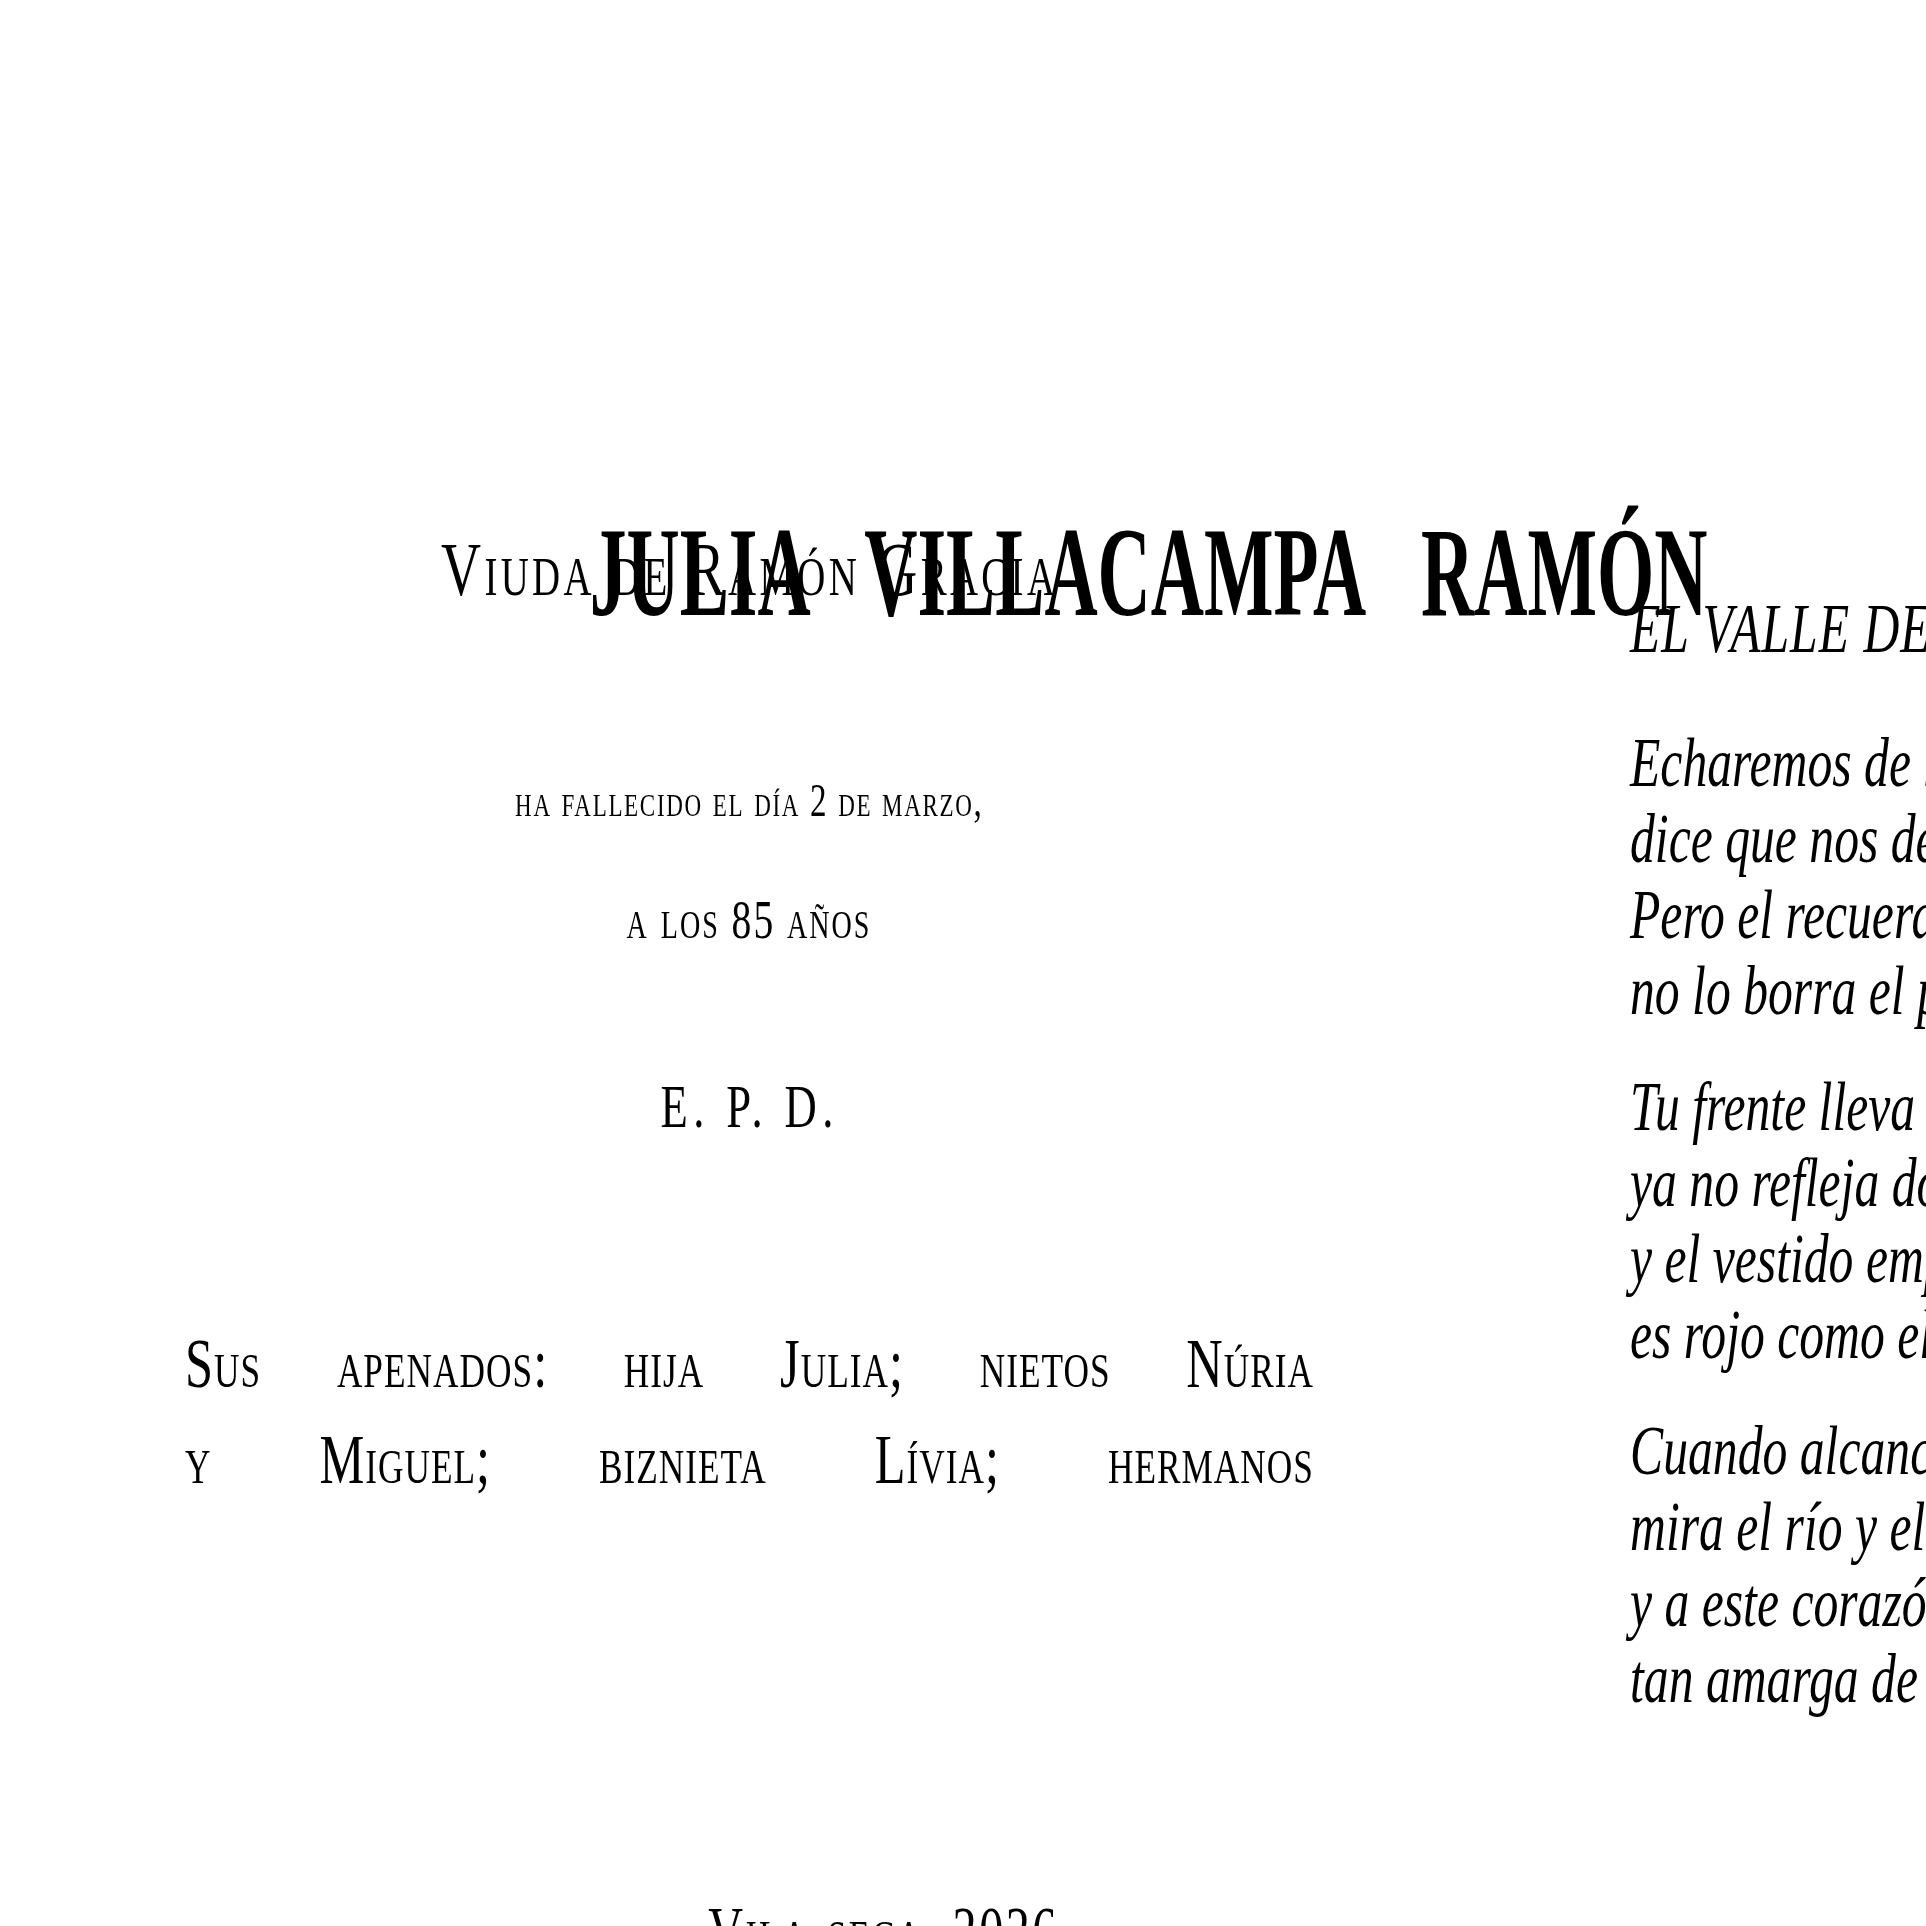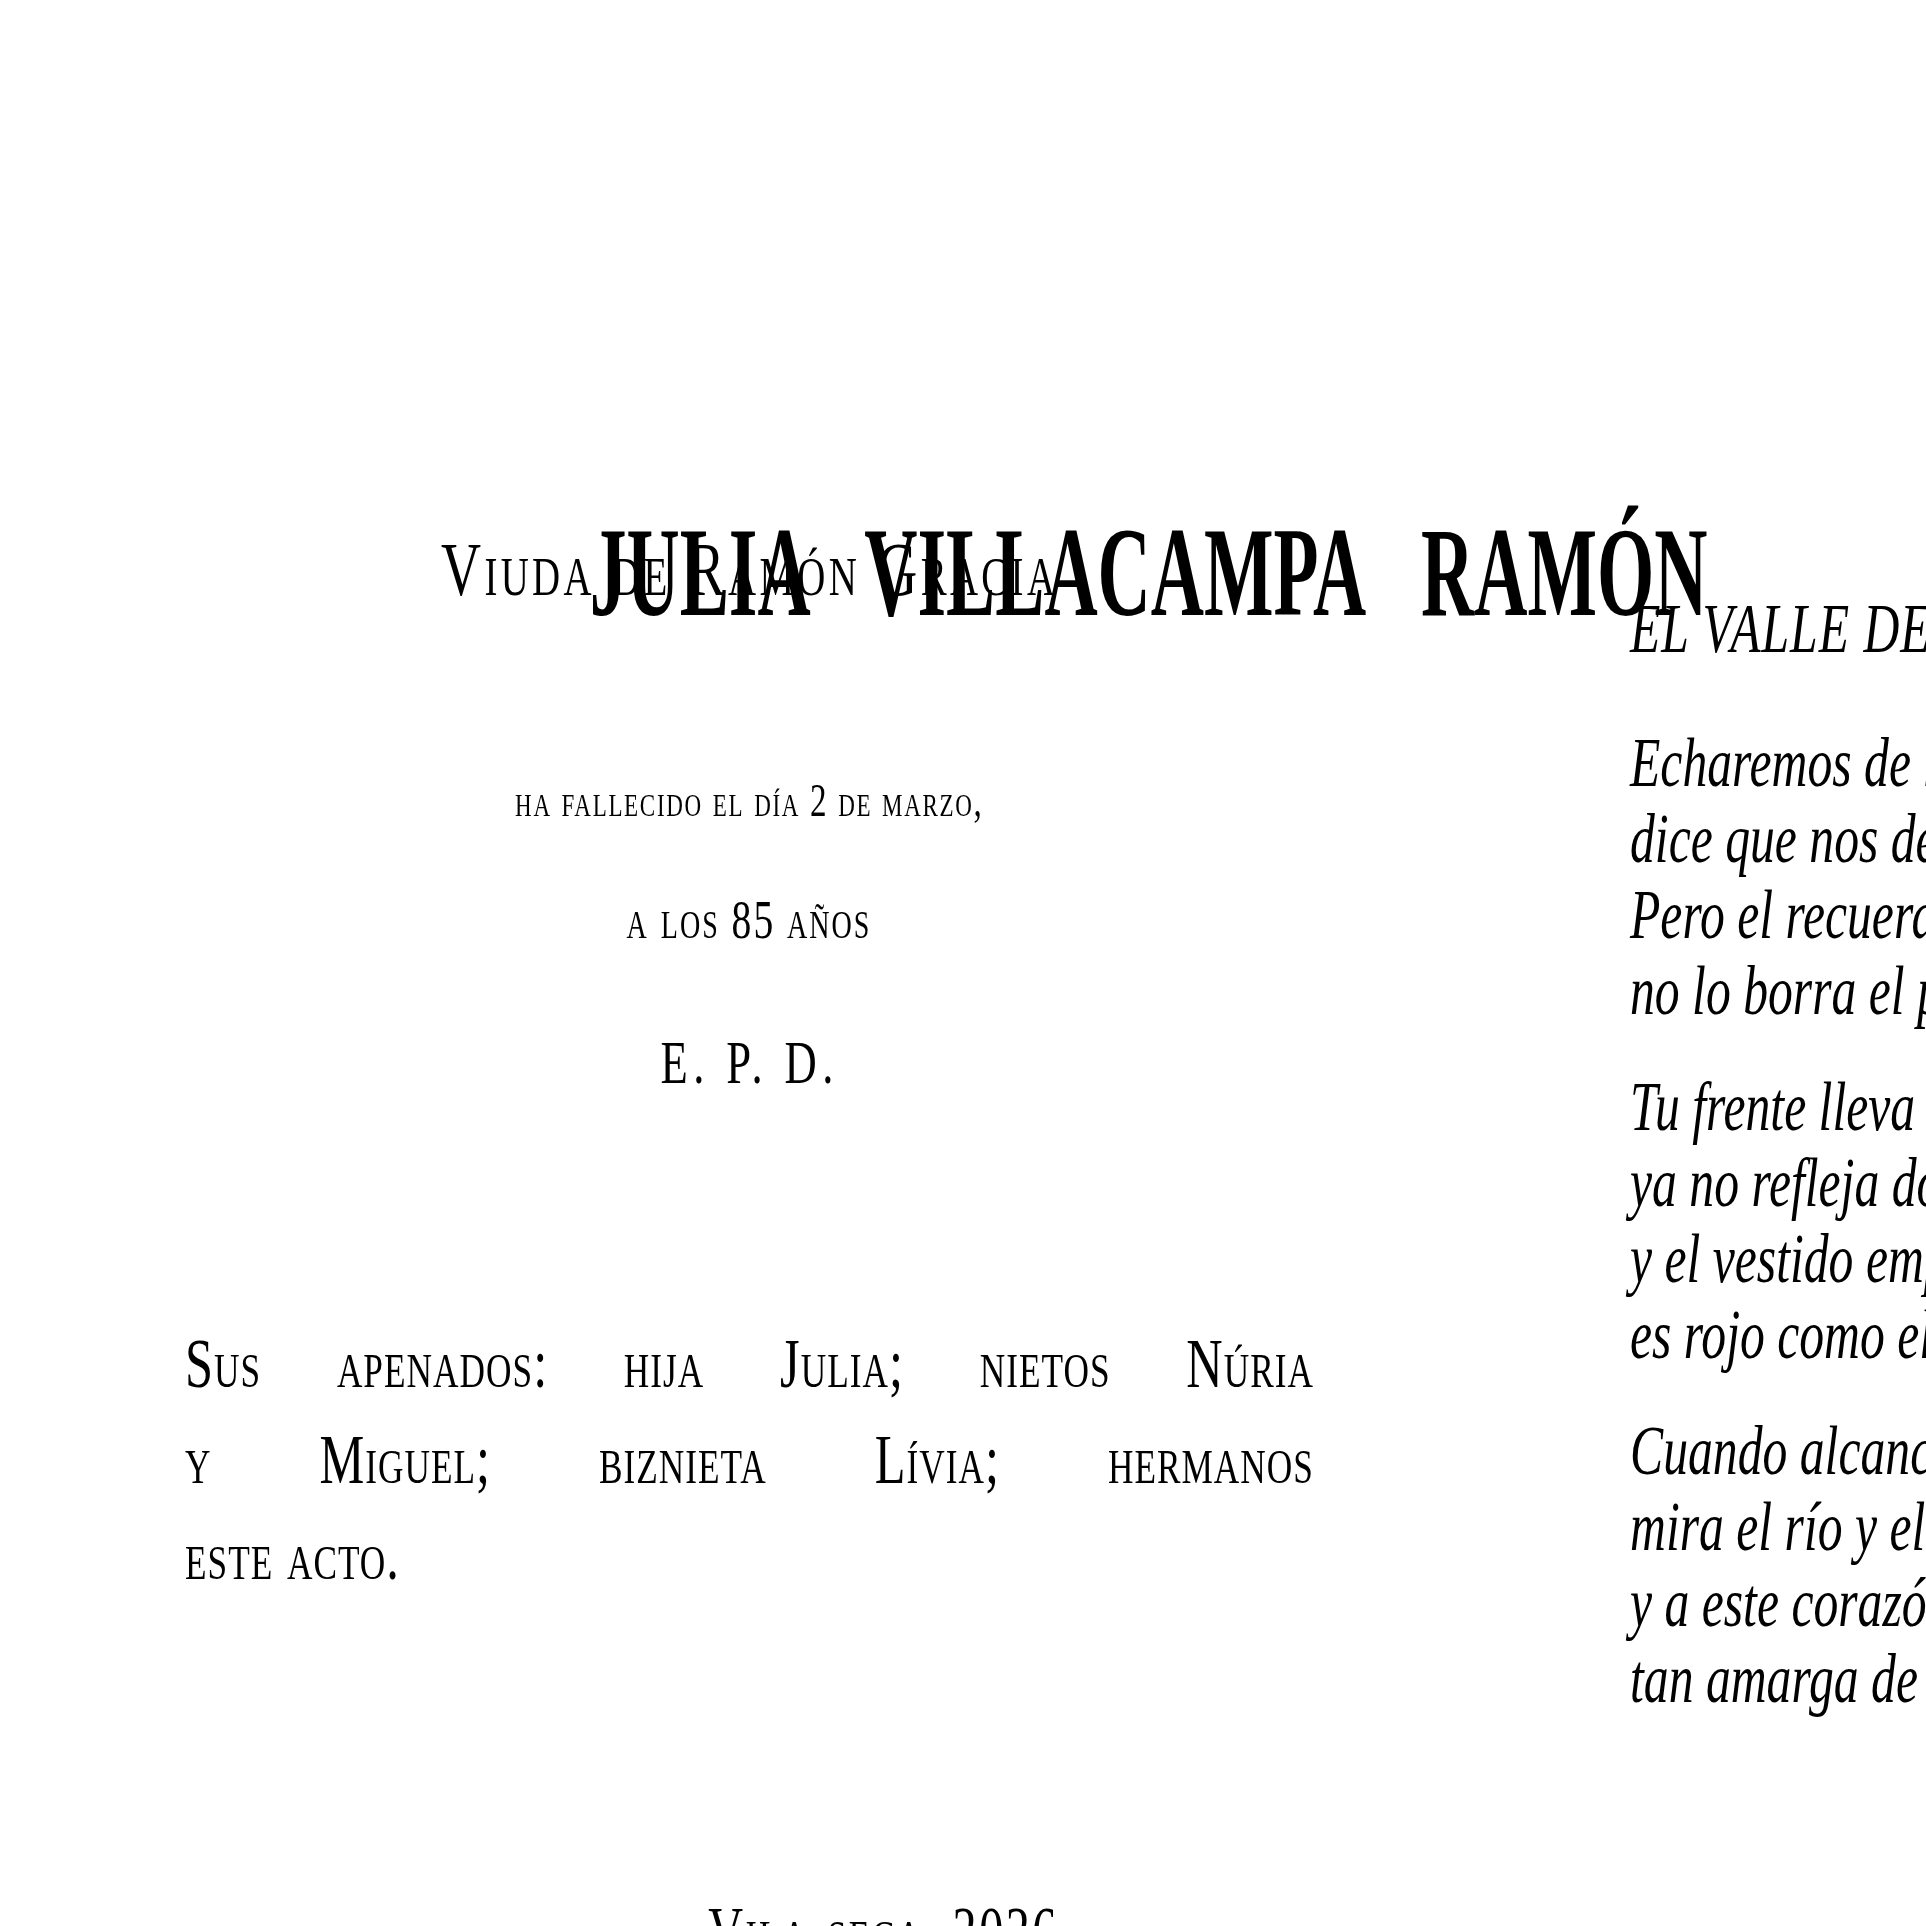--- a/index.html
+++ b/index.html
@@ -50,21 +50,21 @@
     font-variant: small-caps;
     letter-spacing: 0.05em;
   }
   .death-line-2 {
     top: 892px;
     font-size: 55px;
     font-variant: small-caps;
     letter-spacing: 0.05em;
   }
   .epd {
-    top: 1031px;
+    top: 1075px;
     font-size: 62px;
     letter-spacing: 0.12em;
   }
   .family {
     left: 185px;
     top: 1316px;
     width: 1129px;
     font-size: 70px;
     font-variant: small-caps;
     letter-spacing: 0.02em;
@@ -138,23 +138,20 @@
 
     <div class="abs notice-line epd"><span class="cx">E. P. D.</span></div>
 
     <div class="abs family">
       <div class="fline">
           <span>Sus apenados: hija Julia; nietos Núria</span>
         </div>
       <div class="fline">
           <span>y Miguel; biznieta Lívia; hermanos</span>
         </div>
-      <div class="fline last">
-          <span>este acto.</span>
-        </div>
     </div>
 
     <div class="abs notice-line place-year"><span class="cx">Vila-seca, 2026</span></div>
 
   </section>
 
   <section class="abs poem">
 
     <h2 class="pline poem-title" style="font-size:69px; font-weight:normal; margin-top:0;"><span>EL VALLE DEL RÍO ROJO</span></h2>
 

